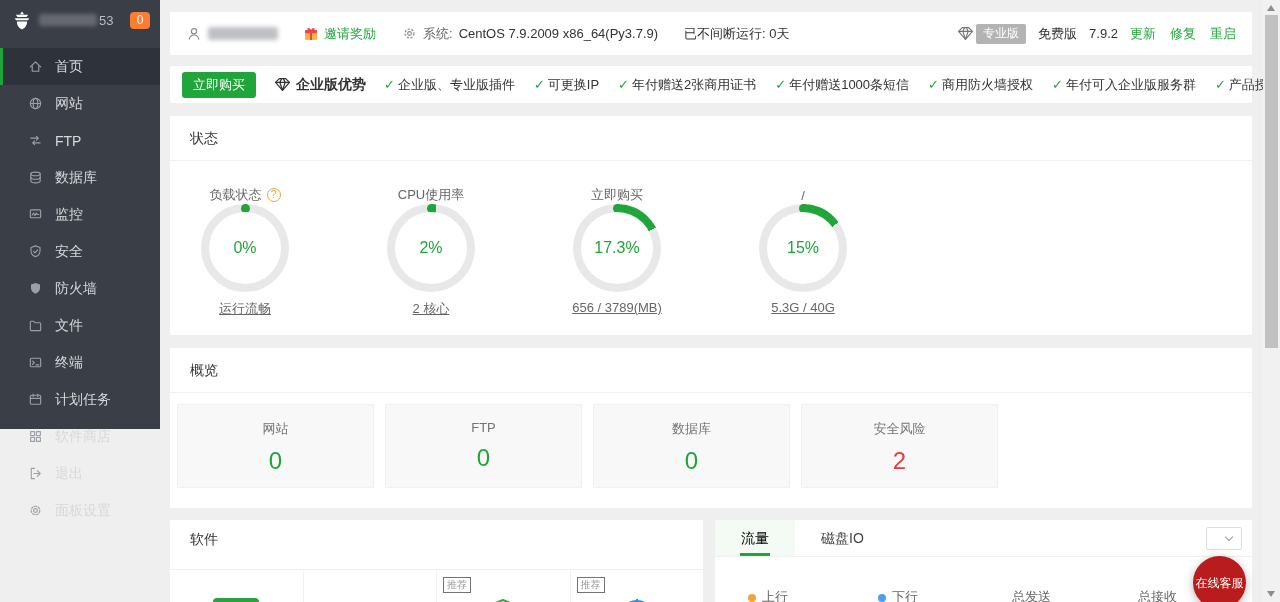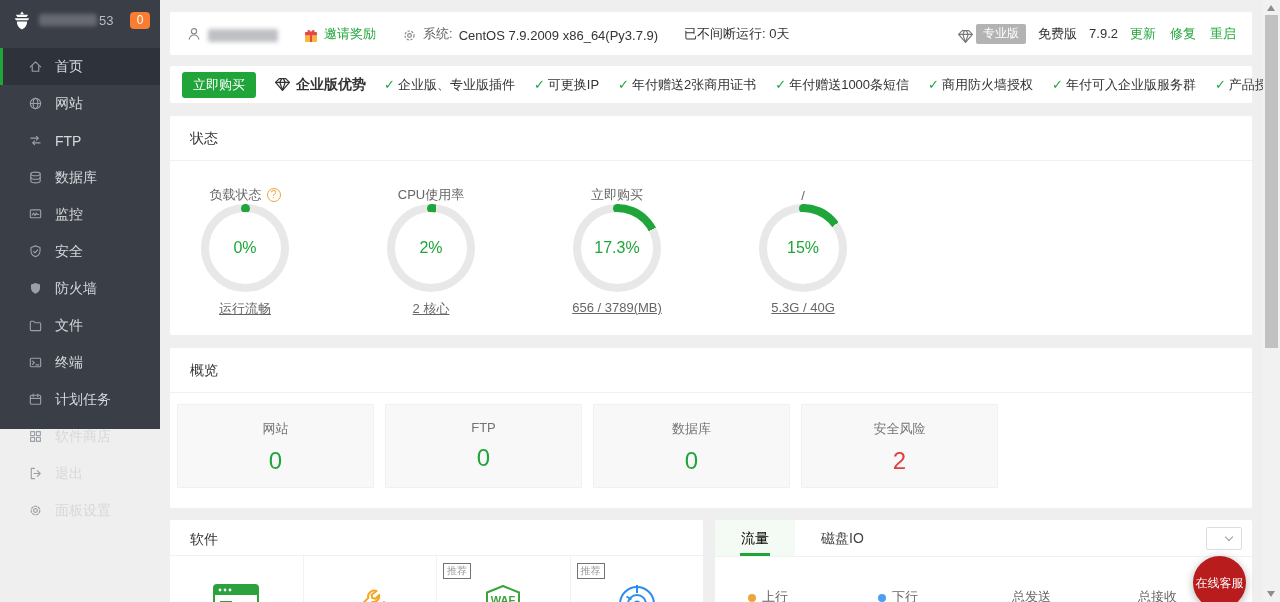--- a/index.html
+++ b/index.html
@@ -18,21 +18,21 @@
   .menu-item.active { background:#2e323a; border-left:3px solid #20a53a; padding-left:25px; }
   .micon { stroke:#9ba0a8; fill:none; stroke-width:1.2; stroke-linecap:round; stroke-linejoin:round; flex:none; }
   .side-bottom { position:absolute; left:0; right:0; top:529px; bottom:0; background:#343841; }
 
   
   .card { position:absolute; background:#fff; border-radius:2px; }
   .card-header { height:45px; line-height:45px; padding:0 20px; font-size:14px; color:#333; border-bottom:1px solid #f0f0f0; }
 
   
   #topbar { left:170px; top:12px; width:1082px; height:43px; display:flex; align-items:center; padding:0 16px; font-size:13px; }
-  .tb-item { display:flex; align-items:flex-end; gap:6px; }
+  .tb-item { display:flex; align-items:center; gap:6px; }
   .tb-left { display:flex; align-items:center; gap:26px; }
   .user-mask { width:70px; height:13px; }
   .green-link { color:#20a53a; cursor:pointer; }
   .tb-sys-label { color:#666; }
   .tb-right { margin-left:auto; display:flex; align-items:center; gap:12px; }
   .pro-badge { background:#b3b3b3; color:#fff; font-size:12px; padding:1px 7px 2px; border-radius:2px; margin-left:-4px; }
   .tb-links { display:flex; gap:14px; }
 
   
   #promo { left:170px; top:66px; width:1082px; height:37px; display:flex; align-items:center; padding:0 12px; gap:18px; font-size:13px; }
@@ -56,21 +56,21 @@
   
   #overview-card { left:170px; top:348px; width:1082px; height:160px; }
   .ov-boxes { position:absolute; top:56px; left:7px; display:flex; gap:11px; }
   .ov-box { width:197px; height:84px; background:#f8f8f8; border:1px solid #f1f1f1; text-align:center; padding-top:15px; cursor:pointer; }
   .ov-label { font-size:13px; color:#737373; }
   .ov-value { font-size:24px; margin-top:9px; }
   .val-green { color:#20a53a; } .val-red { color:#e13e3e; }
 
   
   #software-card { left:170px; top:520px; width:533px; height:200px; }
-  #software-card .card-header { height:36px; line-height:38px; }
+  #software-card .card-header { height:50px; line-height:38px; }
   .sw-grid { display:flex; }
   .sw-cell { flex:1; height:160px; border-right:1px solid #f2f2f2; position:relative; padding:4px 0 0 6px; cursor:pointer; }
   .sw-cell:last-child { border-right:none; }
   .sw-tag { display:inline-block; font-size:10px; color:#9a9a9a; border:1px solid #737373; padding:0 3px; line-height:14px; background:#fff; }
   .sw-icon { position:absolute; top:28px; left:50%; transform:translateX(-50%); }
 
   
   #monitor-card { left:715px; top:520px; width:537px; height:200px; }
   .tabs { display:flex; height:37px; border-bottom:1px solid #f0f0f0; position:relative; }
   .tab { padding:0 26px; line-height:36px; font-size:14px; color:#454545; position:relative; cursor:pointer; }

